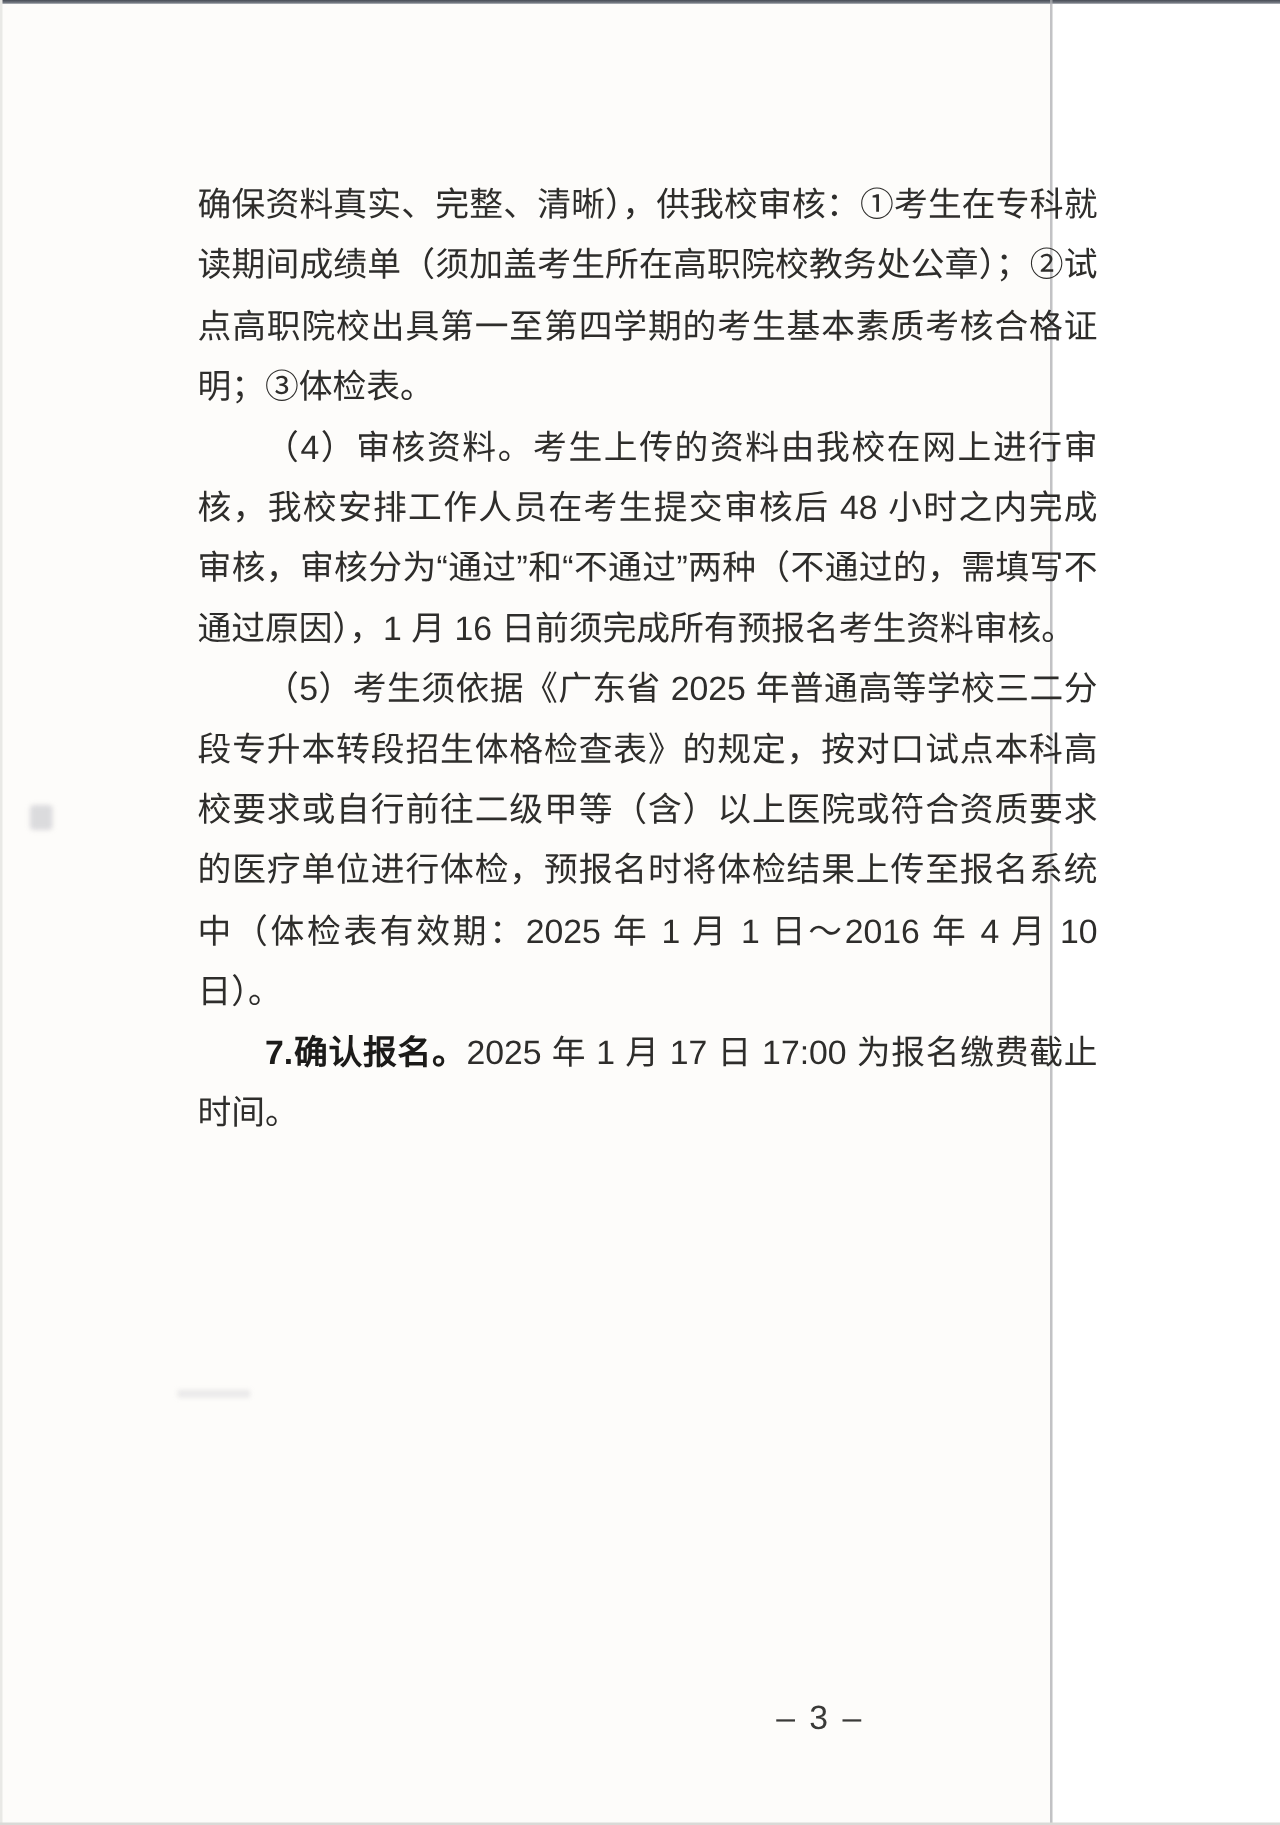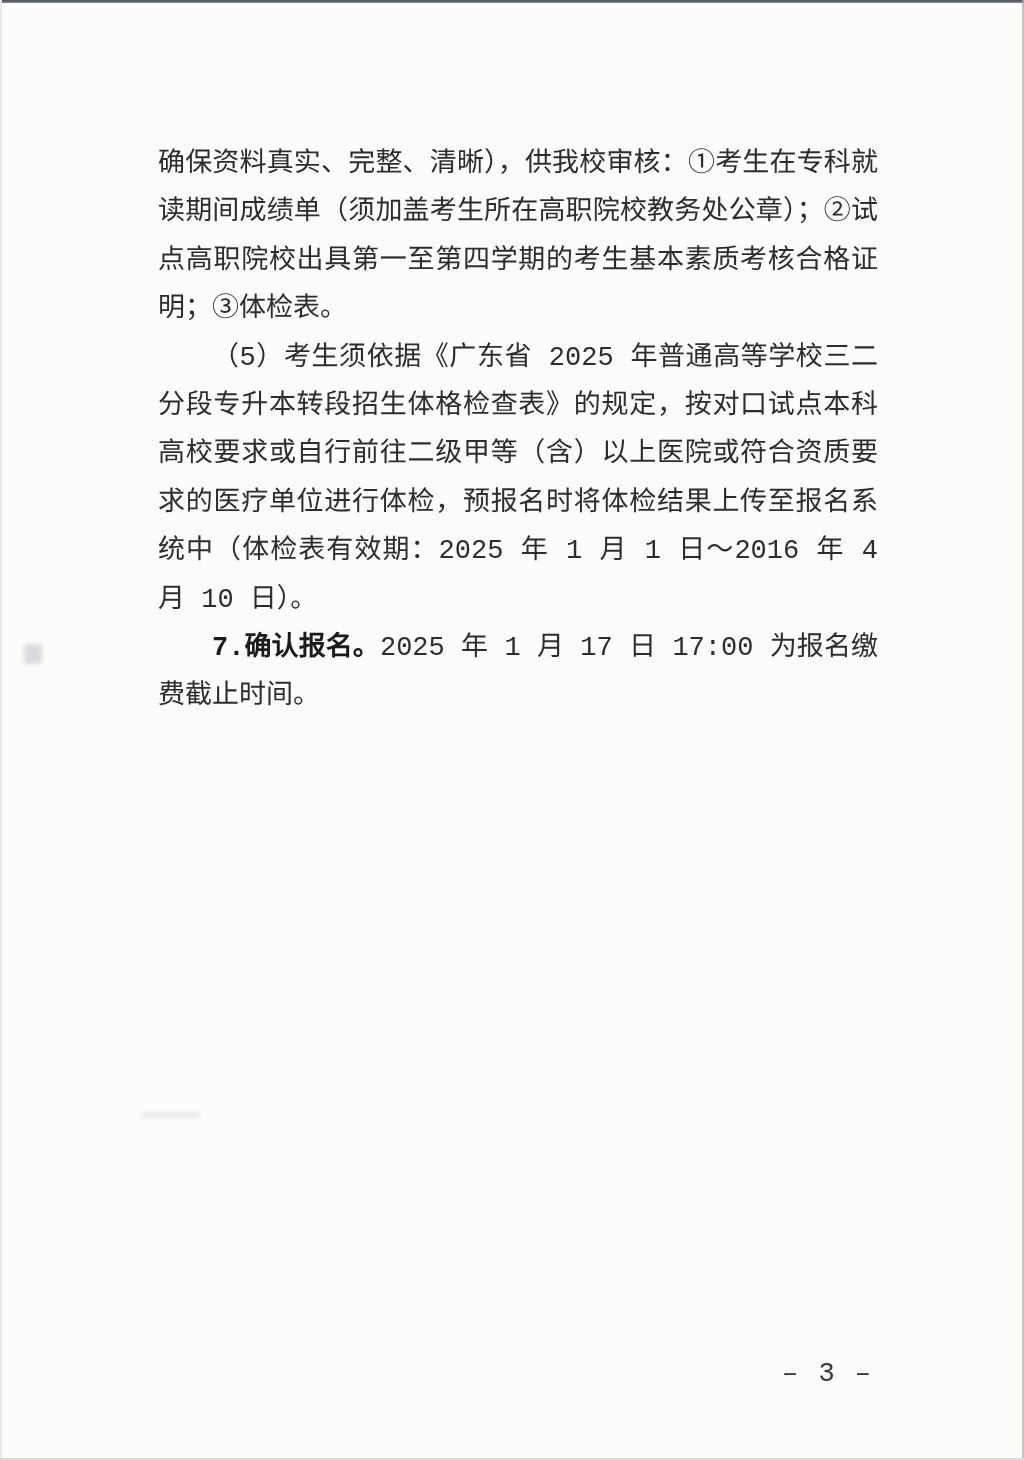--- a/index.html
+++ b/index.html
@@ -5,24 +5,24 @@
   html, body {
     margin: 0;
     padding: 0;
     width: 1024px;
     height: 1460px;
     overflow: hidden;
     background: #ffffff;
   }
   .page {
     position: relative;
-    width: 1024px;
+    width: 842px;
     height: 1460px;
     background: #fdfcfa;
-    font-family: Liberation Mono, monospace;
+    font-family: Liberation Sans, sans-serif;
   }
   
   .edge-top {
     position: absolute; top: 0; left: 0;
     width: 1024px; height: 3px;
     background: linear-gradient(to bottom, #464b54, #868b94);
   }
   .edge-right {
     position: absolute; top: 0; right: 0;
     width: 2px; height: 1460px;
@@ -87,18 +87,19 @@
 <div class="page">
   <div class="edge-top"></div>
   <div class="edge-left"></div>
   <div class="edge-right"></div>
   <div class="edge-bottom"></div>
   <div class="smudge-1"></div>
   <div class="smudge-2"></div>
 
   <main class="doc-body">
       <p class="para"><span class="run">确保资料真实、完整、清晰），供我校审核：①考生在专科就读期间成绩单（须加盖考生所在高职院校教务处公章）；②试点高职院校出具第一至第四学期的考生基本素质考核合格证明；③体检表。</span></p>
+      <p class="para indent"><span class="run">（4）审核资料。考生上传的资料由我校在网上进行审核，我校安排工作人员在考生提交审核后 48 小时之内完成审核，审核分为“通过”和“不通过”两种（不通过的，需填写不通过原因），1 月 16 日前须完成所有预报名考生资料审核。</span></p>
       <p class="para indent"><span class="run">（5）考生须依据《广东省 2025 年普通高等学校三二分段专升本转段招生体格检查表》的规定，按对口试点本科高校要求或自行前往二级甲等（含）以上医院或符合资质要求的医疗单位进行体检，预报名时将体检结果上传至报名系统中（体检表有效期：2025 年 1 月 1 日～2016 年 4 月 10 日）。</span></p>
       <p class="para indent"><span class="run bold">7.确认报名。</span><span class="run">2025 年 1 月 17 日 17:00 为报名缴费截止时间。</span></p>
     </main>
 
   <div class="page-number">– 3 –</div>
 </div>
 
 </body></html>

